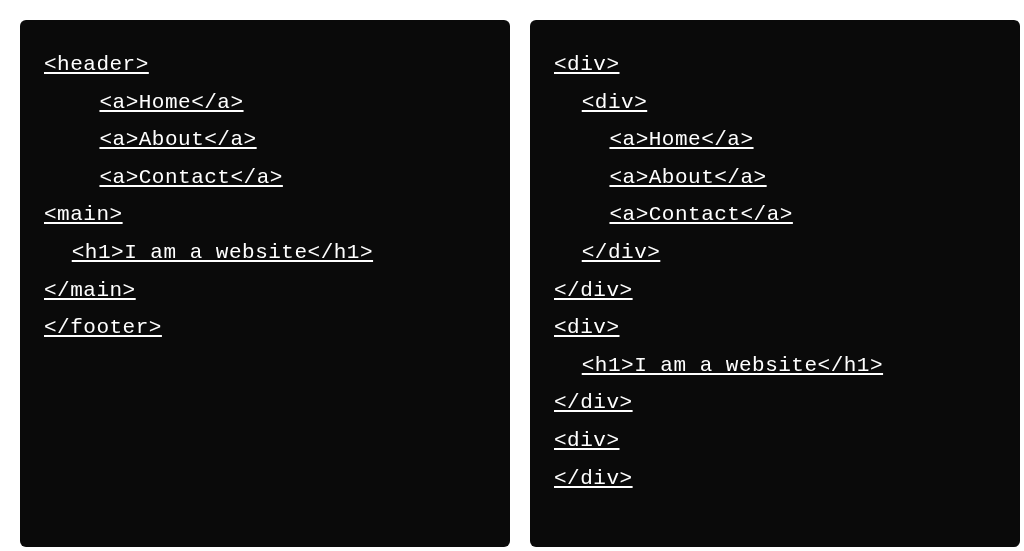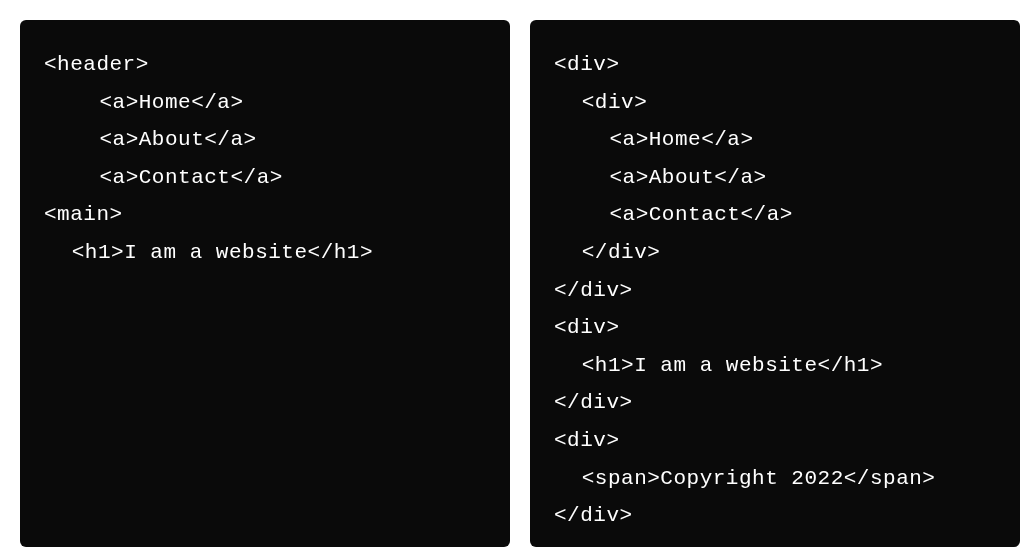--- a/index.html
+++ b/index.html
@@ -1,18 +1,19 @@
 <!DOCTYPE html>
 <html><head>
   <meta charset="utf-8">
   <style>
     * {
       margin: 4px;
       padding: 0;
       box-sizing: border-box;
+      text-decoration: underline;
     }
     body {
       background: #ffffff;
       width: 1024px;
       height: 551px;
       display: flex;
       gap: 12px;
       padding: 8px;
       font-family: "Courier New", Courier, monospace;
     }
@@ -37,29 +38,30 @@
 </head>
 <body>
 
 <div class="code-panel">
   <div class="code-line">&lt;header&gt;</div>
   <div class="code-line indent-2">&lt;a&gt;Home&lt;/a&gt;</div>
   <div class="code-line indent-2">&lt;a&gt;About&lt;/a&gt;</div>
   <div class="code-line indent-2">&lt;a&gt;Contact&lt;/a&gt;</div>
   <div class="code-line">&lt;main&gt;</div>
   <div class="code-line indent-1">&lt;h1&gt;I am a website&lt;/h1&gt;</div>
+  <div class="code-line">&lt;/main&gt;</div>
+  <div class="code-line">&lt;/footer&gt;</div>
 </div>
 
 <div class="code-panel">
   <div class="code-line">&lt;div&gt;</div>
   <div class="code-line indent-1">&lt;div&gt;</div>
   <div class="code-line indent-2">&lt;a&gt;Home&lt;/a&gt;</div>
   <div class="code-line indent-2">&lt;a&gt;About&lt;/a&gt;</div>
   <div class="code-line indent-2">&lt;a&gt;Contact&lt;/a&gt;</div>
   <div class="code-line indent-1">&lt;/div&gt;</div>
   <div class="code-line">&lt;/div&gt;</div>
   <div class="code-line">&lt;div&gt;</div>
   <div class="code-line indent-1">&lt;h1&gt;I am a website&lt;/h1&gt;</div>
   <div class="code-line">&lt;/div&gt;</div>
   <div class="code-line">&lt;div&gt;</div>
-  <div class="code-line indent-1">&lt;span&gt;Copyright 2022&lt;/span&gt;</div>
   <div class="code-line">&lt;/div&gt;</div>
 </div>
 
 </body></html>

